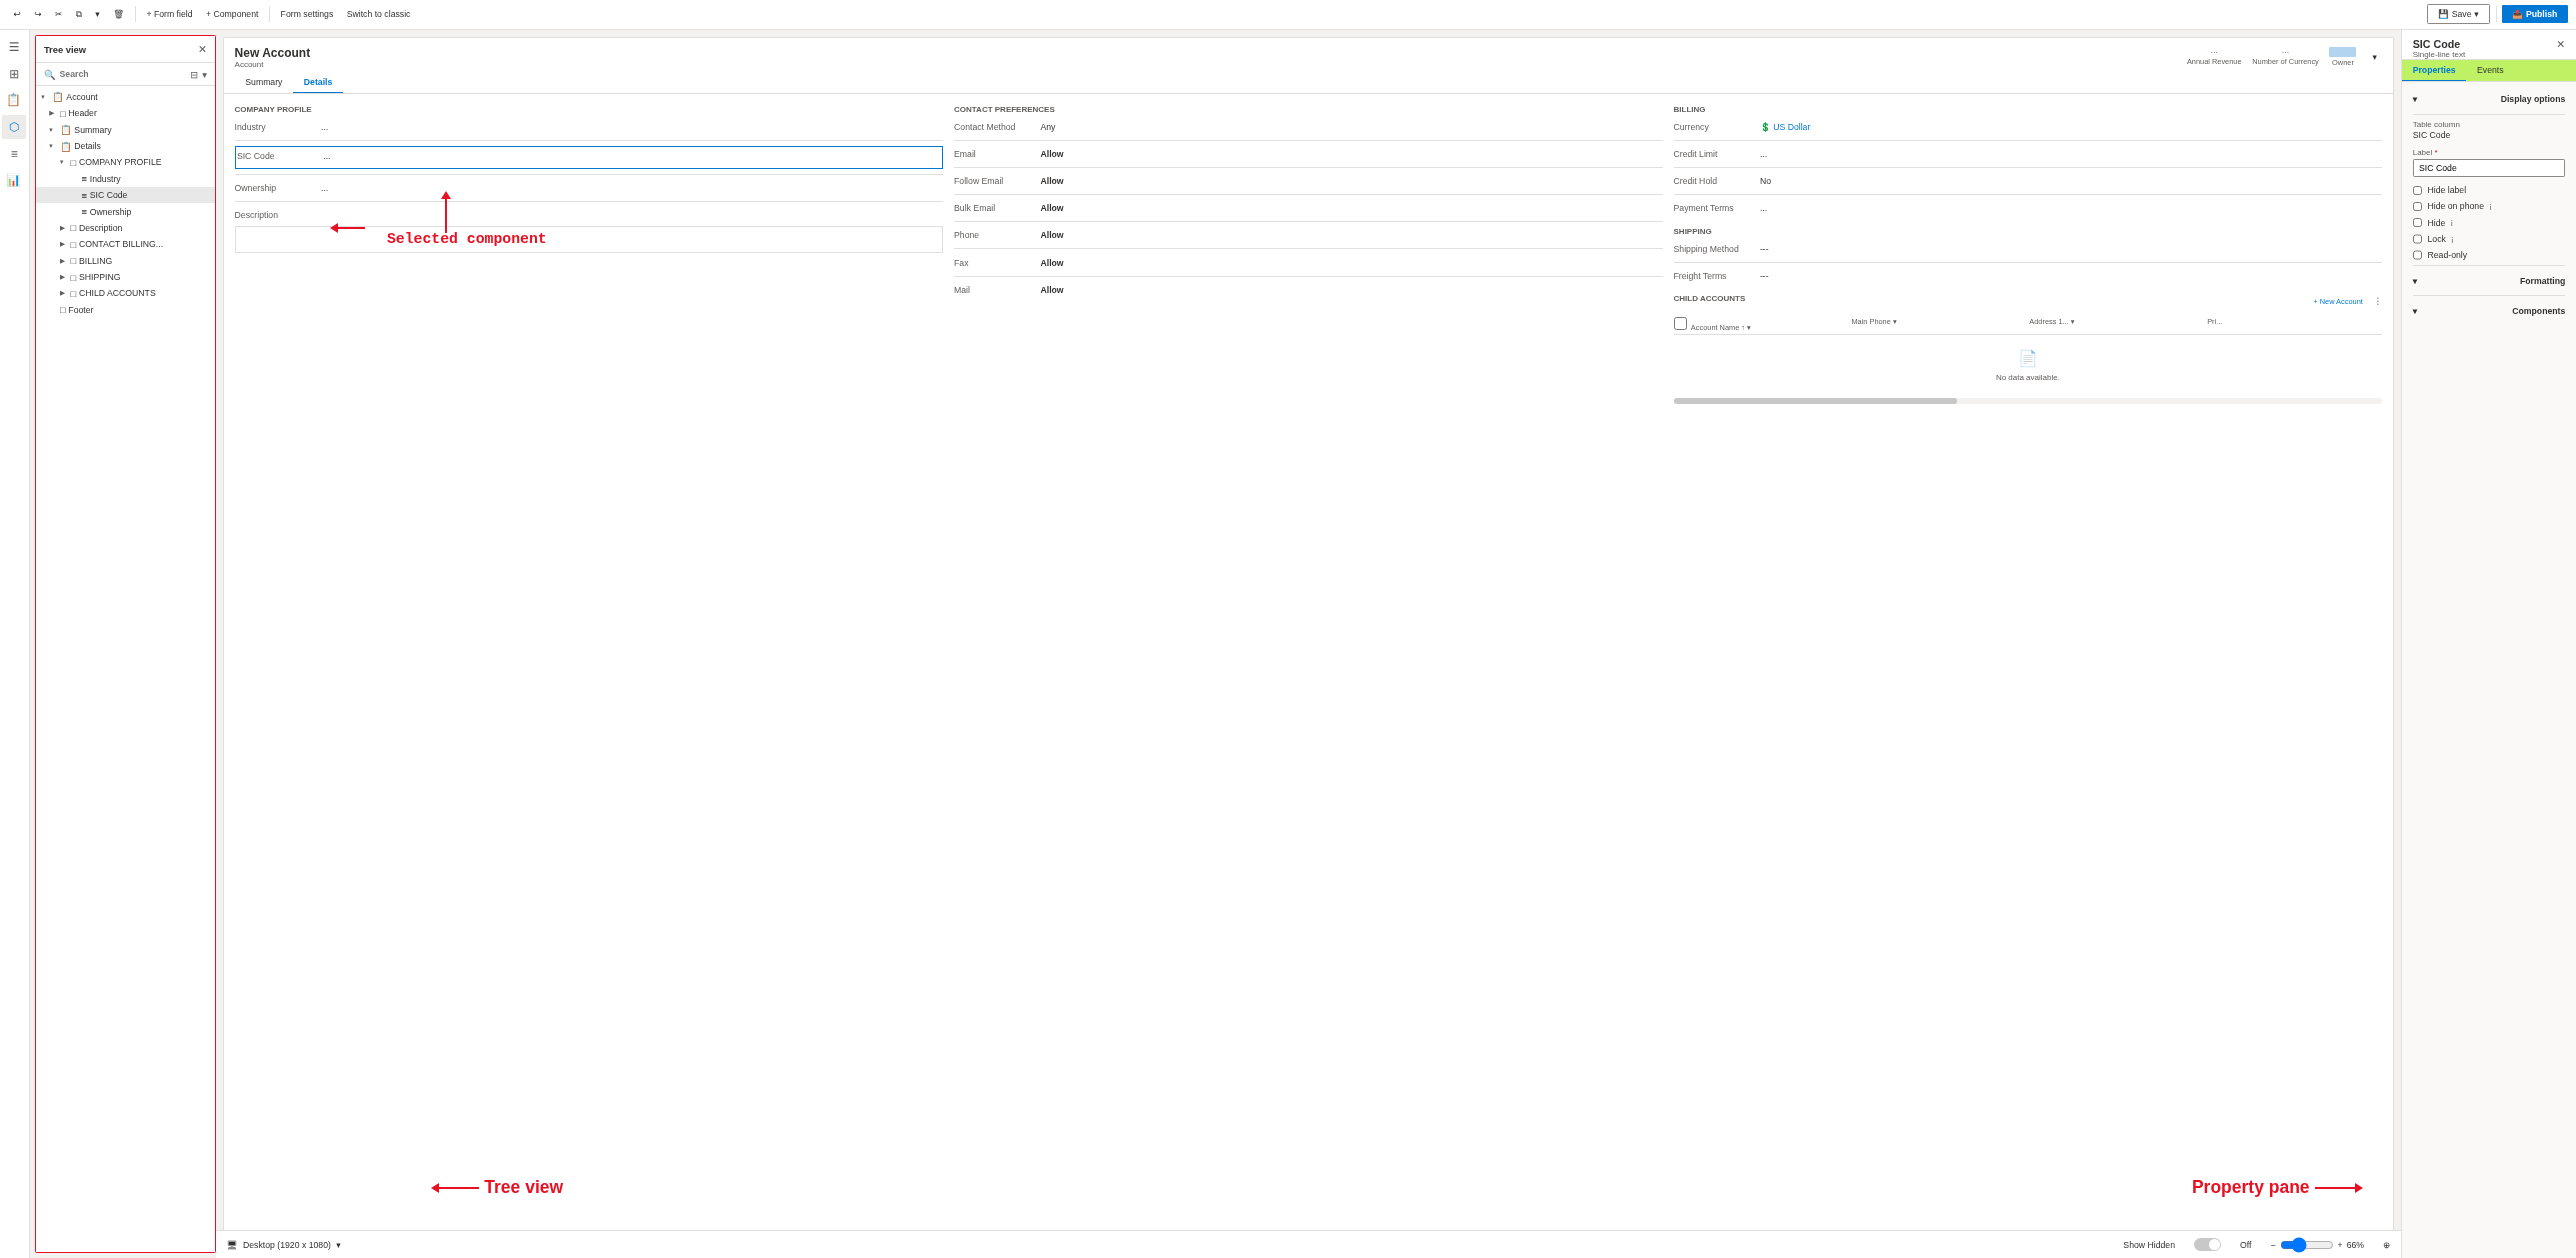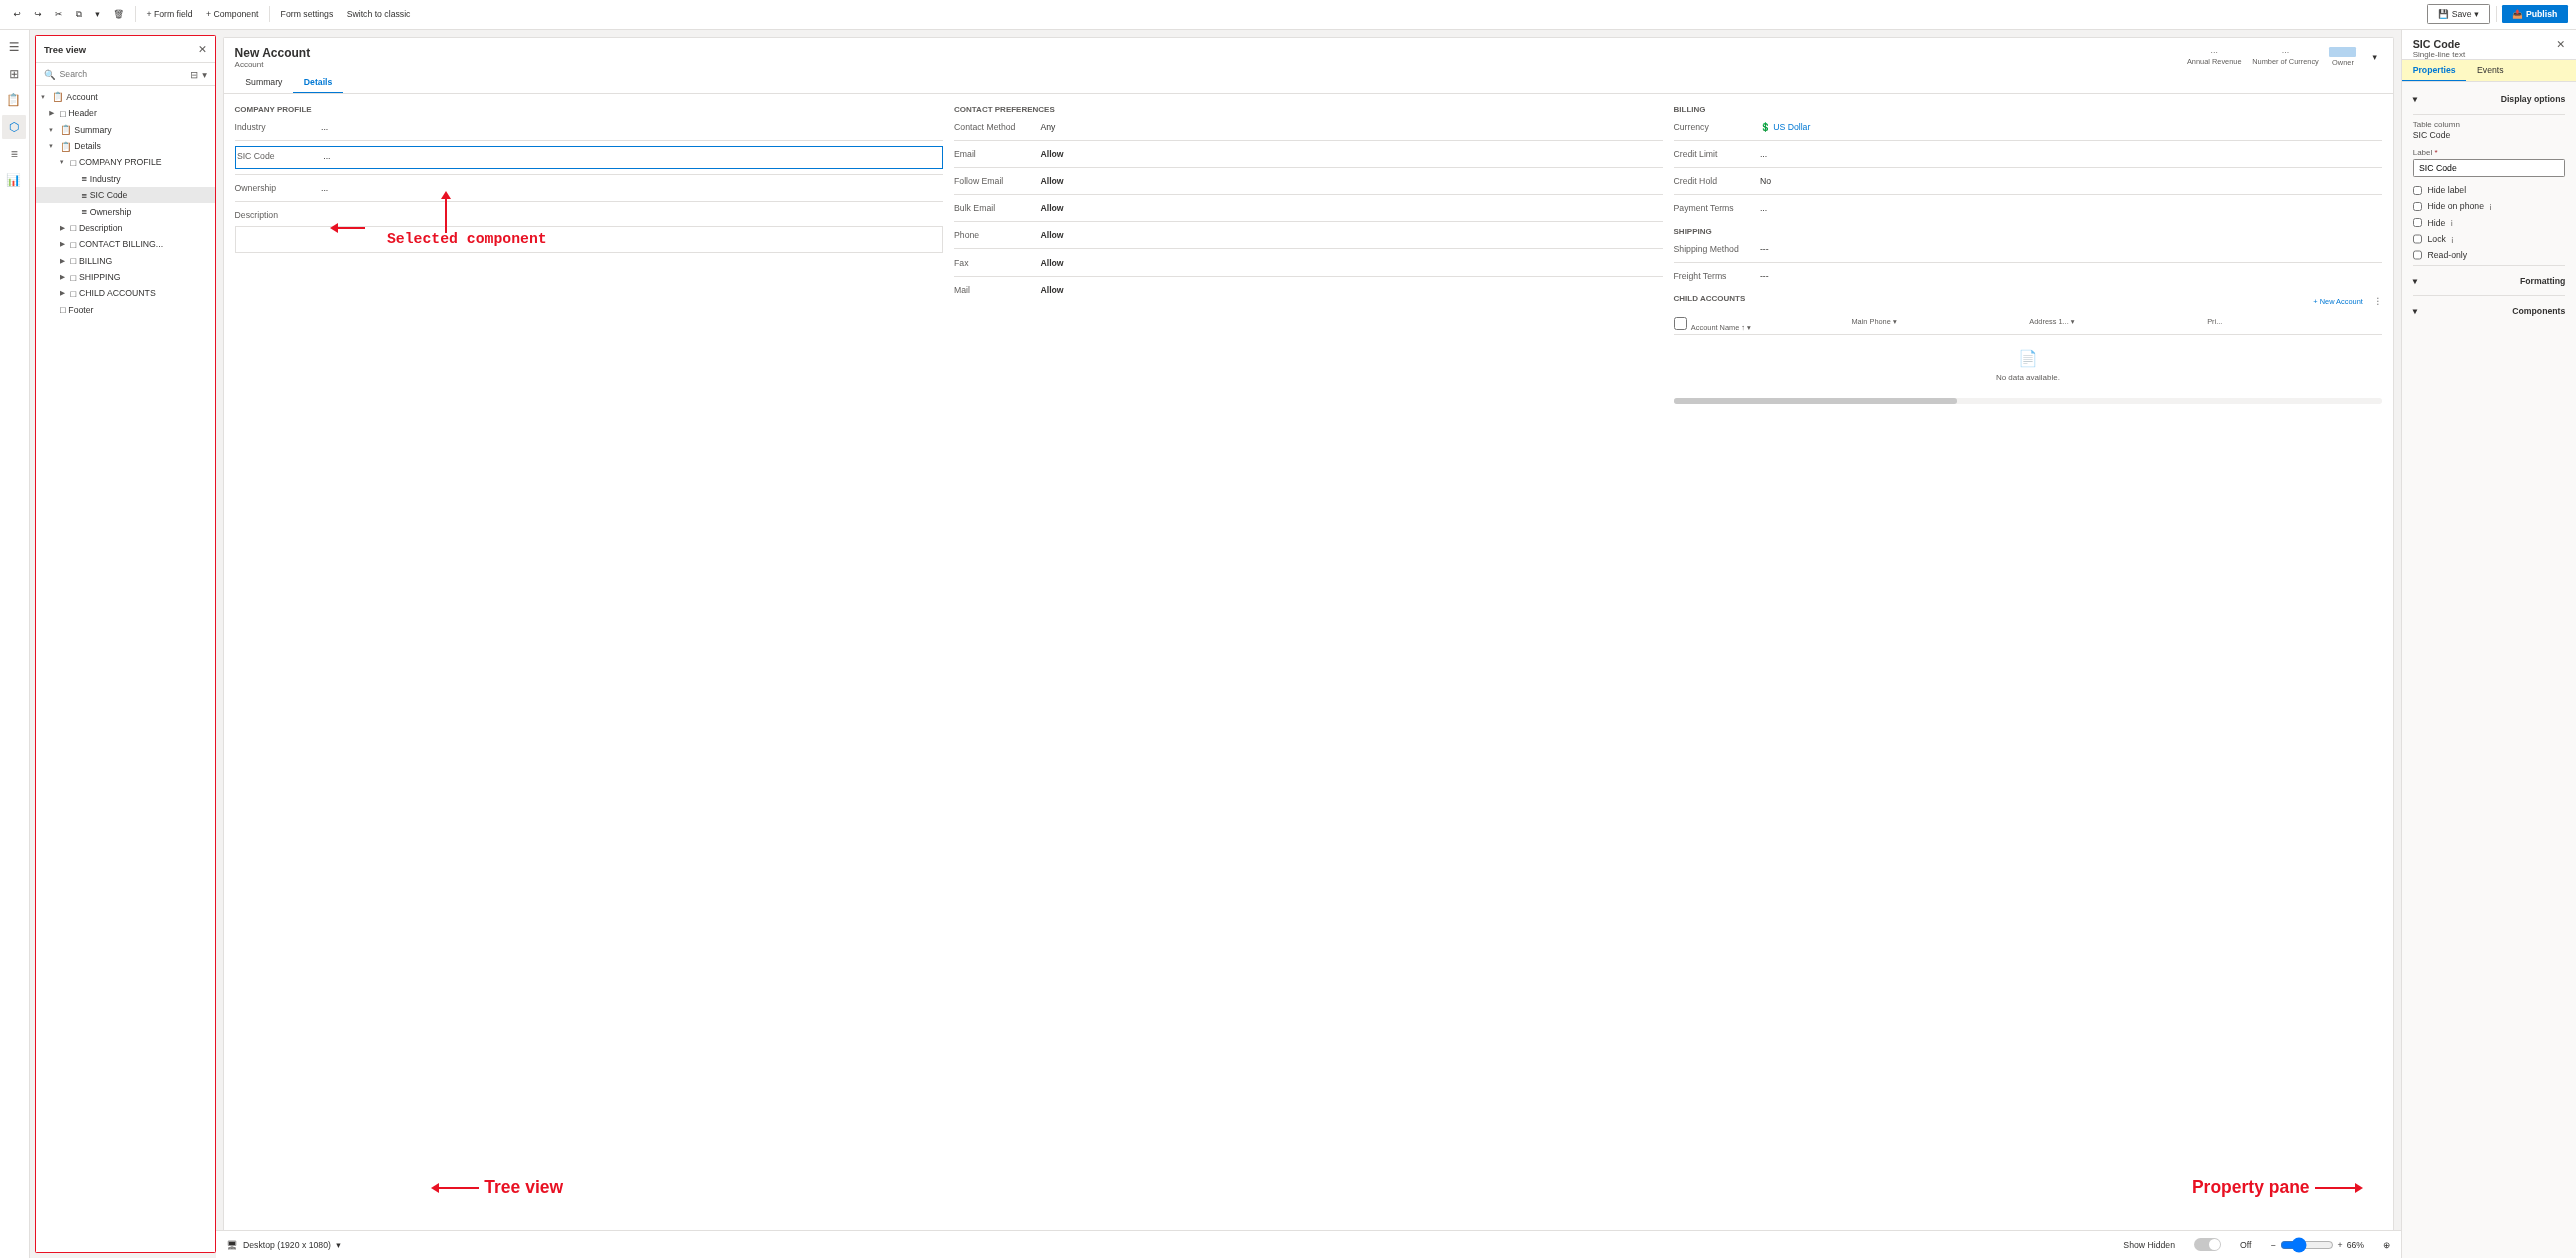--- a/index.html
+++ b/index.html
@@ -54,21 +54,21 @@
       display: flex; align-items: center; justify-content: space-between;
       padding: 6.7px 8px; border-bottom: 0.7px solid #e1dfdd;
     }
     .tree-title { font-size: 9.4px; font-weight: 600; }
     .tree-close { border: none; background: transparent; cursor: pointer; font-size: 10.7px; color: #605e5c; }
     .tree-search {
       display: flex; align-items: center; gap: 4px; padding: 5.4px 8px;
       border-bottom: 0.7px solid #e1dfdd;
     }
     .tree-search input {
-      border: none; outline: none; flex: 1; font-size: 8.7px; background: transparent;
+      border: none; outline: none; flex: 1; font-size: 8.7px; background: transparent; font-weight: bold;
     }
     .tree-search-icon { color: #605e5c; font-size: 9.4px; }
     .tree-filter-icon { color: #605e5c; font-size: 9.4px; cursor: pointer; }
     .tree-content { flex: 1; overflow-y: auto; padding: 2.7px 0; }
     .tree-item {
       display: flex; align-items: center; padding: 2.7px 5.4px; cursor: pointer;
       font-size: 8.7px; gap: 2.7px;
     }
     .tree-item.selected { background: #e8e8e8; }
     .tree-chevron { font-size: 6.7px; color: #605e5c; width: 8px; }
@@ -148,21 +148,21 @@
       display: flex; flex-direction: column; overflow: hidden;
     }
     .right-panel-header {
       display: flex; align-items: flex-start; justify-content: space-between;
       padding: 8px 10.7px 0; background: #fff; border-bottom: 0.7px solid #e1dfdd;
     }
     .right-panel-title { font-size: 10.7px; font-weight: 600; }
     .right-panel-subtitle { font-size: 8px; color: #605e5c; }
     .right-panel-close { border: none; background: transparent; cursor: pointer; font-size: 10.7px; color: #605e5c; }
     .right-panel-tabs {
-      display: flex; border-bottom: 0.7px solid #e1dfdd; background: #fef9c3;
+      display: flex; border-bottom: 0.7px solid #e1dfdd; background: #bef264;
     }
     .right-panel-tab {
       padding: 5.4px 10.7px; cursor: pointer; font-size: 8.7px; border-bottom: 1.3px solid transparent;
     }
     .right-panel-tab.active { border-bottom-color: #0078d4; color: #0078d4; font-weight: 600; }
     .right-panel-content { flex: 1; overflow-y: auto; padding: 8px 10.7px; }
     .section-header {
       display: flex; align-items: center; justify-content: space-between;
       cursor: pointer; padding: 4px 0; font-size: 8.7px; font-weight: 600;
     }

